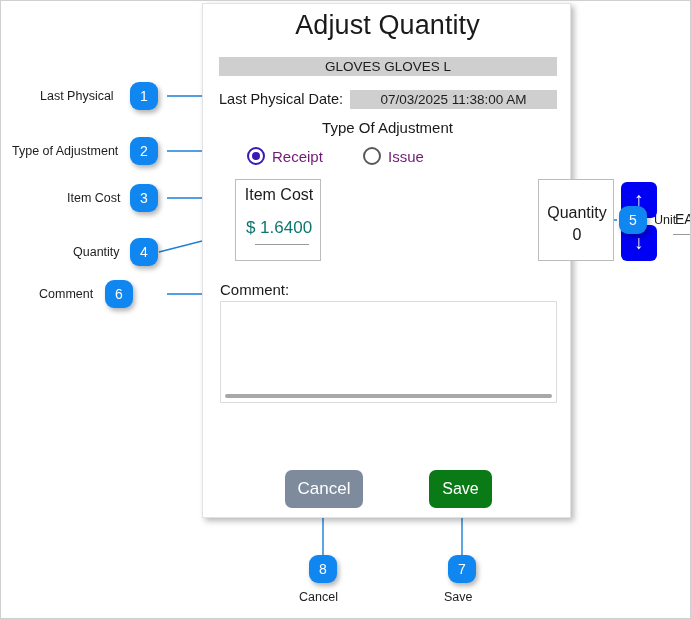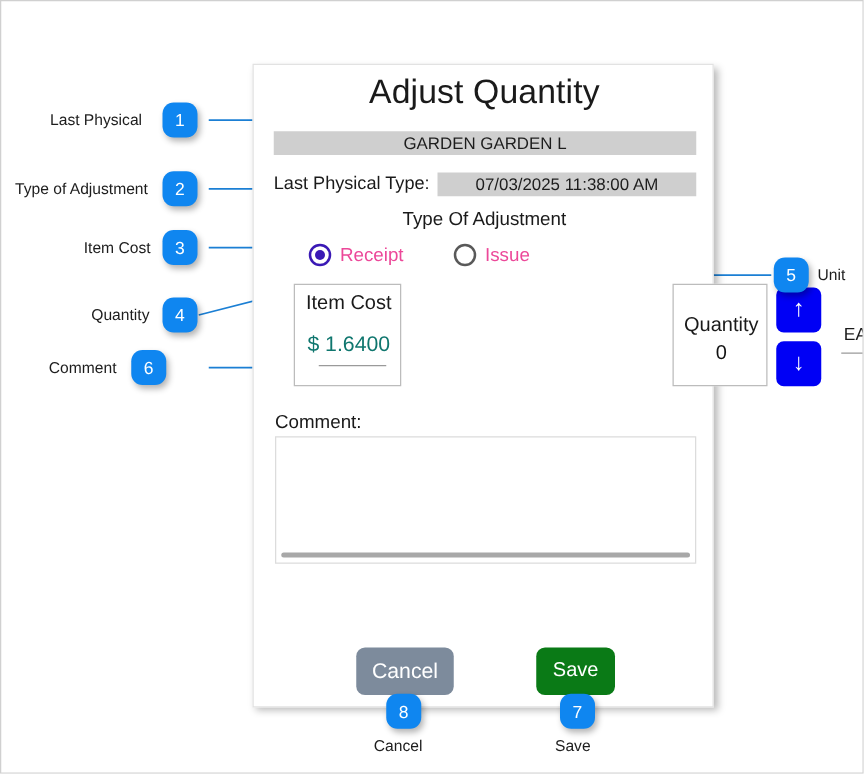--- a/index.html
+++ b/index.html
@@ -26,21 +26,20 @@
   #dialog {
     position: absolute;
     left: 201px;
     top: 2px;
     width: 369px;
     height: 515px;
     background: #ffffff;
     border: 1px solid #e2e2e2;
     box-sizing: border-box;
     box-shadow: 3px 3px 6px rgba(0,0,0,0.28);
-    margin-top: 48px;
   }
 
   .title {
     position: absolute;
     left: 0;
     top: 6px;
     width: 369px;
     text-align: center;
     font-size: 27px;
     color: #1a1a1a;
@@ -100,21 +99,21 @@
     height: 26px;
   }
   .radio-opt {
     position: absolute;
     top: 0;
     height: 26px;
     display: flex;
     align-items: center;
     gap: 7px;
     font-size: 15px;
-    color: #ec4899;
+    color: #701a75;
   }
   .radio-opt.r1 { left: 0px; }
   .radio-opt.r2 { left: 116px; }
   .radio-opt.r3 { left: 208px; }
   .radio-mark {
     width: 18px;
     height: 18px;
     border-radius: 50%;
     box-sizing: border-box;
     border: 2.2px solid #595959;
@@ -349,23 +348,23 @@
 
     <line x1="461" y1="517" x2="461" y2="554" stroke="#1b7fd4" stroke-width="1.4"></line>
 
     <line x1="322" y1="517" x2="322" y2="554" stroke="#1b7fd4" stroke-width="1.4"></line>
   </svg>
 
   <div id="dialog">
 
     <div class="title">Adjust Quantity</div>
 
-    <div class="item-name-field">GARDEN GARDEN L</div>
-
-    <div class="lp-label">Last Physical Type:</div>
+    <div class="item-name-field">GLOVES GLOVES L</div>
+
+    <div class="lp-label">Last Physical Date:</div>
     <div class="lp-field">07/03/2025 11:38:00 AM</div>
 
     <div class="type-label">Type Of Adjustment</div>
 
     <div class="radio-row">
       <label class="radio-opt r1">
         <span class="radio-mark selected"></span>
         <span>Receipt</span>
       </label>
       <label class="radio-opt r2">

